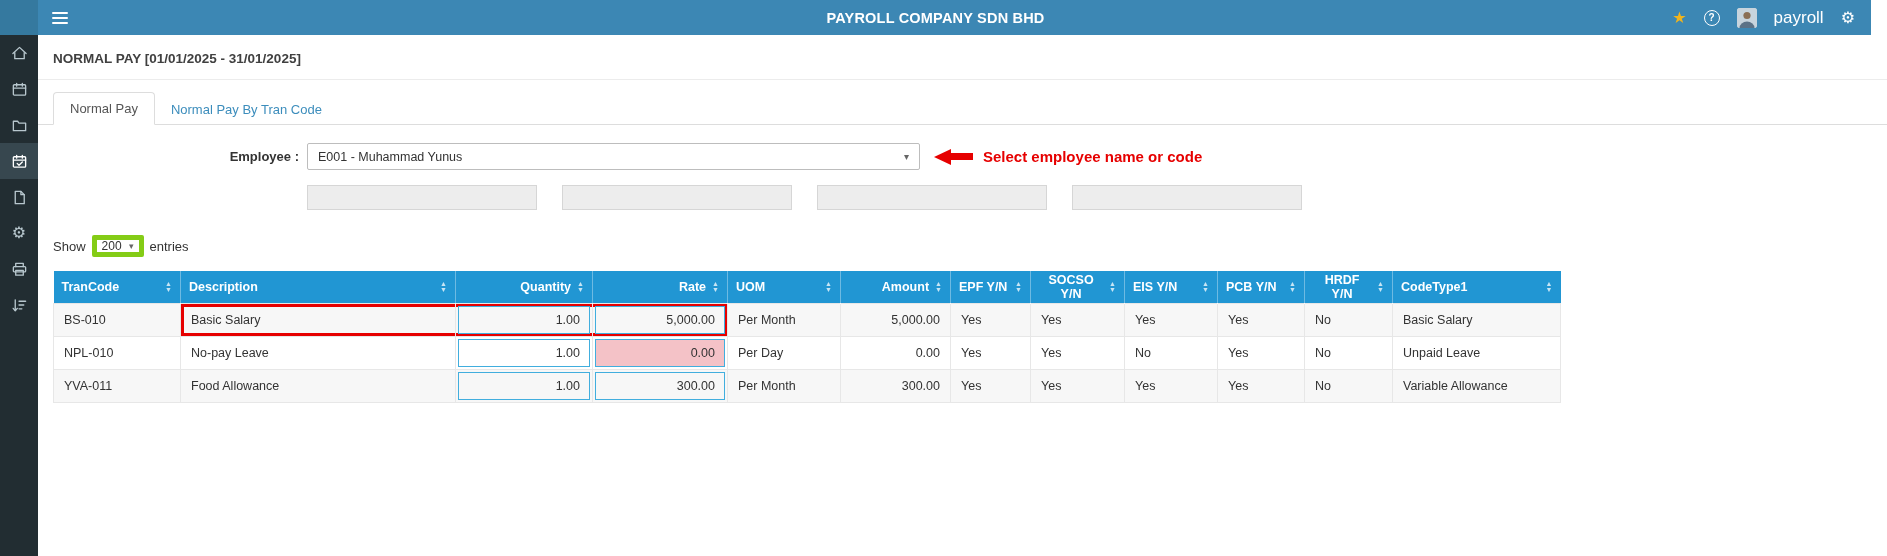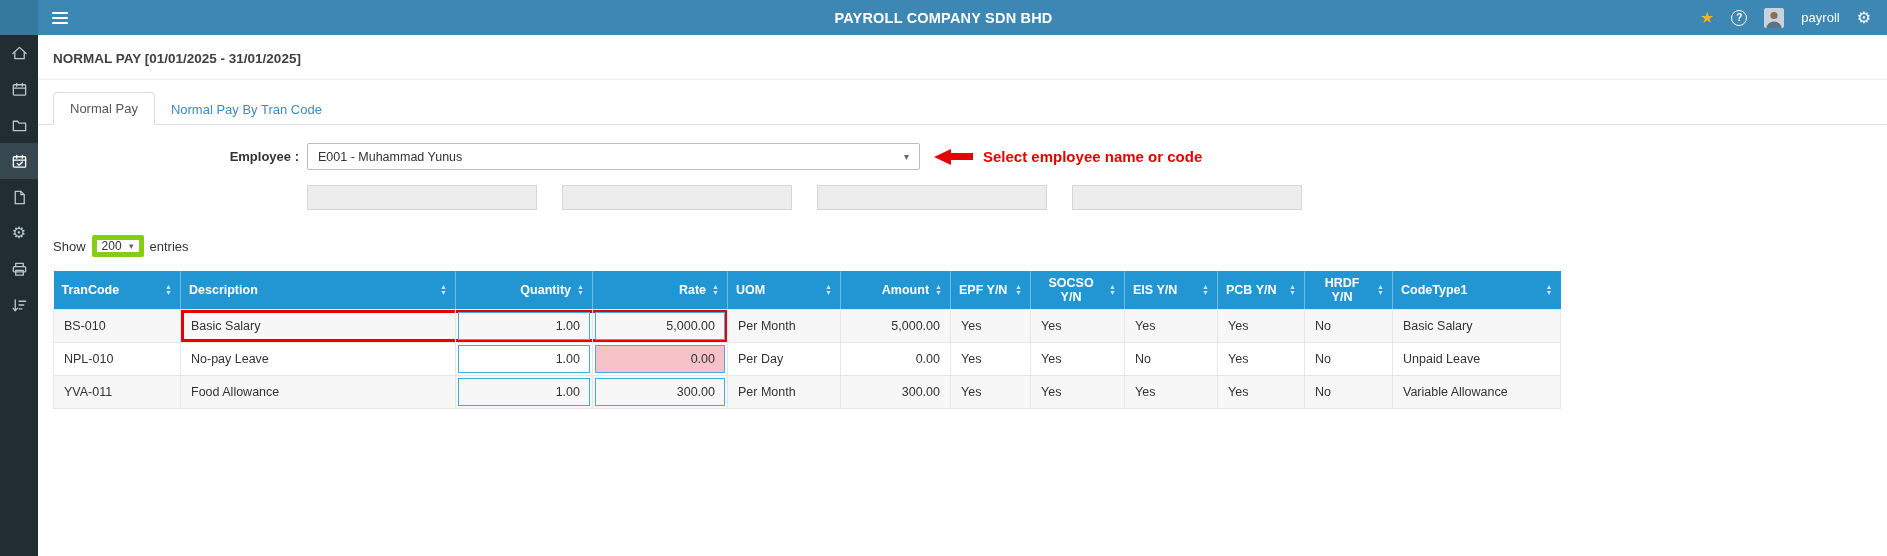--- a/index.html
+++ b/index.html
@@ -5,30 +5,30 @@
   :root{
     --topbar:#3c87b4; --topbar-dark:#35799f; --sidebar:#222d32; --sidebar-active:#37474f;
     --table-header:#2196d3; --edit-border:#41aede; --annotation-red:#e60000;
     --error-pink:#f4c2c7; --link-blue:#3c8dbc;
   }
   *{box-sizing:border-box;margin:0;padding:0;}
   html,body{width:1887px;height:556px;overflow:hidden;}
   body{font-family:"Liberation Sans",sans-serif;background:#fff;color:#333;position:relative;}
 
   
-  .topbar{position:absolute;top:0;left:0;right:0;height:35px;background:var(--topbar);display:flex;align-items:center;z-index:10;}
+  .topbar{position:absolute;top:0;left:0;right:16px;height:35px;background:var(--topbar);display:flex;align-items:center;z-index:10;}
   .logo-strip{width:38px;height:100%;background:var(--topbar-dark);flex:0 0 38px;}
   .hamburger{margin-left:14px;cursor:pointer;}
   .hamburger .bar{display:block;width:16px;height:2px;background:#fff;margin:3px 0;border-radius:1px;}
   .topbar-title{position:absolute;left:50%;transform:translateX(-50%);color:#fff;font-weight:bold;font-size:14.5px;letter-spacing:.2px;white-space:nowrap;}
   .topbar-right{margin-left:auto;display:flex;align-items:center;gap:17px;padding-right:16px;color:#fff;}
   .star{color:#f0b41e;font-size:16px;line-height:1;cursor:pointer;}
   .help-circle{width:16px;height:16px;border:1.5px solid #fff;border-radius:50%;display:flex;align-items:center;justify-content:center;font-size:10px;font-weight:bold;cursor:pointer;}
   .avatar{width:20px;height:20px;border-radius:3px;overflow:hidden;background:#cfd8dc;display:inline-flex;align-items:flex-end;justify-content:center;cursor:pointer;}
-  .username{font-size:13px;cursor:pointer;}
+  .username{font-size:17px;cursor:pointer;}
   .gear{font-size:16px;line-height:1;cursor:pointer;}
 
   
   .sidebar{position:absolute;top:35px;left:0;bottom:0;width:38px;background:var(--sidebar);}
   .side-item{width:38px;height:36px;display:flex;align-items:center;justify-content:center;cursor:pointer;color:#b8c7ce;}
   .side-item.active{background:var(--sidebar-active);color:#fff;}
   .side-item svg{stroke:currentColor;fill:none;stroke-width:1.4;stroke-linecap:round;stroke-linejoin:round;}
   .side-item .glyph{font-size:16px;line-height:1;}
 
   
@@ -55,21 +55,21 @@
   .disabled-input{width:230px;height:25px;background:#ededed;border:1px solid #d6d6d6;}
 
   .controls{width:1507px;margin:25px 0 0 15px;display:flex;justify-content:space-between;align-items:center;font-size:13px;}
   .show-group{display:flex;align-items:center;gap:6px;}
   .page-size{width:52px;height:22px;border:5px solid #84cc16;border-radius:2px;display:flex;align-items:center;justify-content:space-between;padding:0 5px;font-size:12px;background:#fff;cursor:pointer;}
   .page-size .caret{font-size:9px;}
   .search-group{display:flex;align-items:center;gap:6px;}
   .search-input{width:132px;height:24px;border:1px solid #ccc;border-radius:3px;padding:0 6px;font-size:12.5px;font-family:"Liberation Sans",sans-serif;}
 
   table{width:1507px;margin:14px 0 0 15px;border-collapse:collapse;table-layout:fixed;}
-  thead th{background:var(--table-header);color:#fff;font-size:12.5px;font-weight:bold;padding:0;border-right:1px solid rgba(255,255,255,.35);cursor:pointer;height:38px;}
+  thead th{background:var(--table-header);color:#fff;font-size:12.5px;font-weight:bold;padding:0;border-right:1px solid rgba(255,255,255,.35);cursor:pointer;height:32px;}
   thead th:last-child{border-right:none;}
   .th-inner{display:flex;align-items:center;padding:0 8px;gap:6px;}
   .th-inner.left{justify-content:space-between;}
   .th-inner.right{justify-content:flex-end;}
   .sort{display:flex;flex-direction:column;line-height:5.5px;font-size:7px;color:rgba(255,255,255,.75);}
   tbody td{border:1px solid #e7e7e7;font-size:12.5px;padding:9px 10px;height:33px;color:#333;background-clip:padding-box;}
   tbody tr:nth-child(odd){background:#f7f7f7;}
   td.right{text-align:right;}
   td.edit-td{padding:2px;}
   .cellbox{border:1px solid var(--edit-border);min-height:27px;height:100%;display:flex;align-items:center;justify-content:flex-end;padding:0 9px;font-size:12.5px;cursor:text;}

